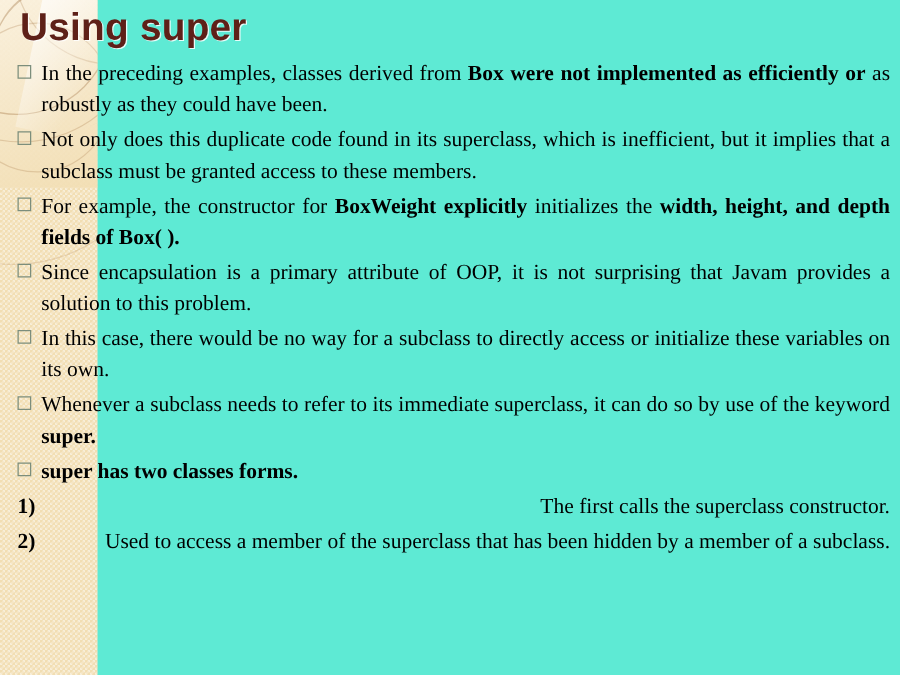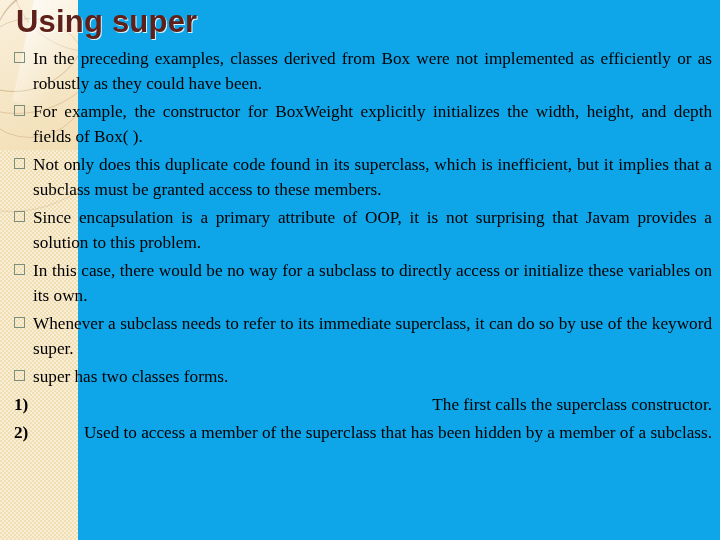--- a/index.html
+++ b/index.html
@@ -130,26 +130,26 @@
     font-weight: bold;
     color: #000000;
   }
   .num-text {
     flex: 1 1 auto;
     font-size: 17.2px;
     line-height: 25px;
     color: #000000;
     text-align: right;
   }
-  b, .b { font-weight: normal; }
+  b, .b { font-weight: bold; }
 </style>
 </head>
 <body>
 
-<div id="slide" style="background: #0ea5e9;">
+<div id="slide" style="background: #5eead4;">
 
   <div id="left-band" style="background-color: rgb(242, 222, 179);">
     <div id="band-light"></div>
     <div class="swirl s4"></div>
     <div class="swirl s2"></div>
     <div class="swirl s1"></div>
     <div class="swirl s5"></div>
     <div class="swirl s3"></div>
     <div id="swirl-wedge"></div>
     <div id="band-sheen"></div>
@@ -158,25 +158,25 @@
   <div id="title" style="color: rgb(94, 32, 24);">Using super</div>
 
   <div id="body">
     <div id="bullet-list">
         <div class="bullet-row">
           <span class="bullet-mark" style="border-color: rgb(124, 142, 124);"></span>
           <div class="bullet-text loose"><span>In the preceding examples, classes derived from </span><span class="b">Box were not implemented as efficiently or</span><span> as robustly as they could have been.</span></div>
         </div>
         <div class="bullet-row">
           <span class="bullet-mark" style="border-color: rgb(124, 142, 124);"></span>
+          <div class="bullet-text loose"><span>Not only does this duplicate code found in its superclass, which is inefficient, but it implies that a subclass must be granted access to these members.</span></div>
+        </div>
+        <div class="bullet-row">
+          <span class="bullet-mark" style="border-color: rgb(124, 142, 124);"></span>
           <div class="bullet-text loose"><span>For example, the constructor for </span><span class="b">BoxWeight explicitly</span><span> initializes the </span><span class="b">width, height, and depth fields of Box( ).</span></div>
-        </div>
-        <div class="bullet-row">
-          <span class="bullet-mark" style="border-color: rgb(124, 142, 124);"></span>
-          <div class="bullet-text loose"><span>Not only does this duplicate code found in its superclass, which is inefficient, but it implies that a subclass must be granted access to these members.</span></div>
         </div>
         <div class="bullet-row">
           <span class="bullet-mark" style="border-color: rgb(124, 142, 124);"></span>
           <div class="bullet-text loose"><span>Since encapsulation is a primary attribute of OOP, it is not surprising that Javam provides a solution to this problem.</span></div>
         </div>
         <div class="bullet-row">
           <span class="bullet-mark" style="border-color: rgb(124, 142, 124);"></span>
           <div class="bullet-text loose"><span>In this case, there would be no way for a subclass to directly access or initialize these variables on its own.</span></div>
         </div>
         <div class="bullet-row">

